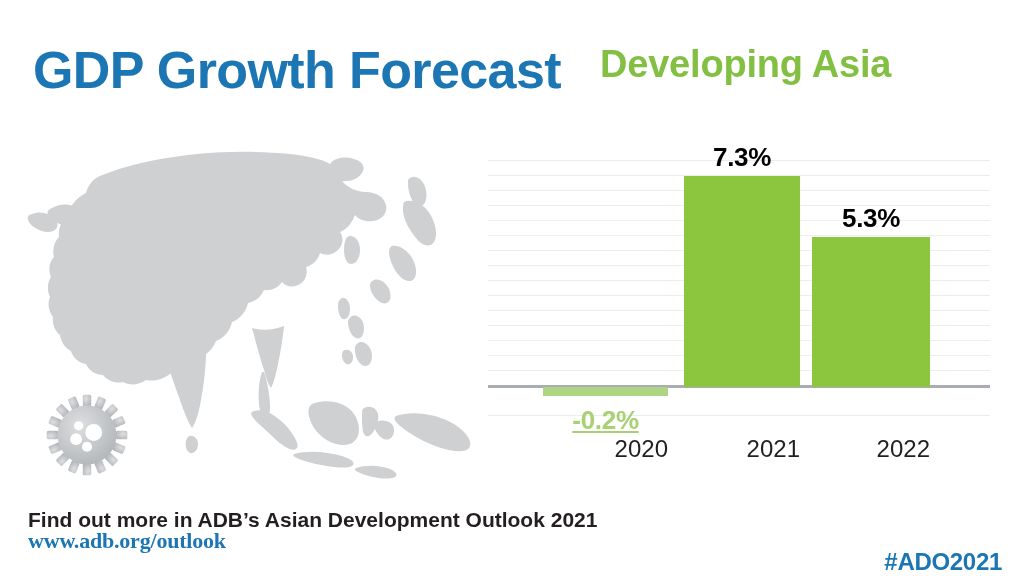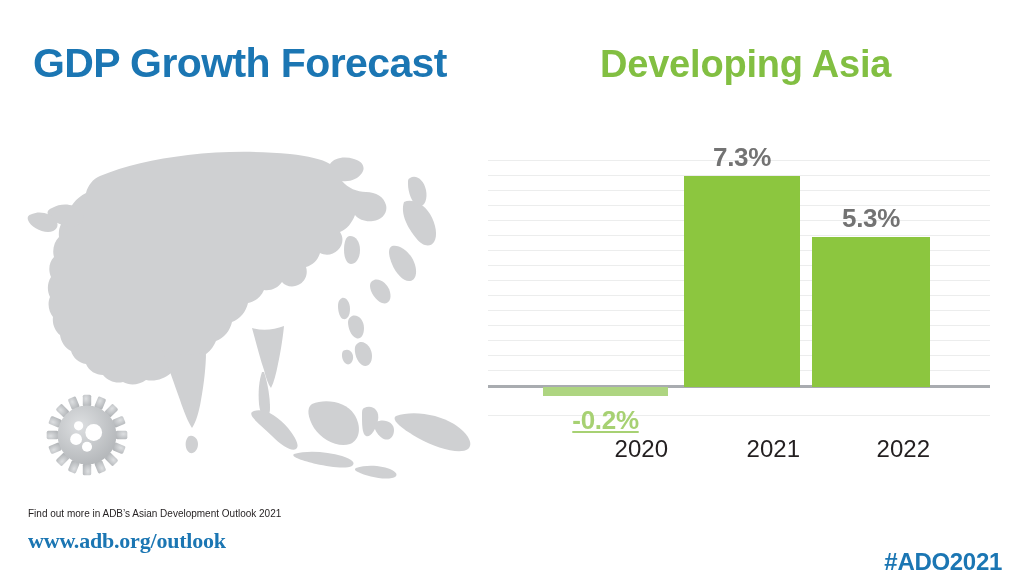--- a/index.html
+++ b/index.html
@@ -17,21 +17,21 @@
     height: 576px;
     background: #ffffff;
     overflow: hidden;
   }
 
   
   .title-main {
     position: absolute;
     left: 33px;
     top: 40px;
-    font-size: 41px;
+    font-size: 52px;
     font-weight: bold;
     letter-spacing: -0.6px;
     color: #1b76b3;
     white-space: nowrap;
   }
   .title-sub {
     position: absolute;
     left: 600px;
     top: 43px;
     font-size: 38px;
@@ -93,21 +93,21 @@
     position: absolute;
     background: #8cc63f;
   }
   .bar.negative {
     background: #aed581;
   }
   .value-label {
     position: absolute;
     font-size: 26px;
     font-weight: bold;
-    color: #737373;
+    color: #000000;
     text-align: center;
     white-space: nowrap;
     letter-spacing: -0.3px;
   }
   .value-label.negative {
     color: #a7d173;
     text-decoration: underline;
   }
   .cat-label {
     position: absolute;
@@ -116,22 +116,22 @@
     color: #231f20;
     text-align: right;
     white-space: nowrap;
   }
 
   
   .footer-note {
     position: absolute;
     left: 28px;
     top: 508px;
-    font-size: 10px;
-    font-weight: normal;
+    font-size: 21px;
+    font-weight: bold;
     color: #231f20;
     white-space: nowrap;
   }
   .footer-url {
     position: absolute;
     left: 28px;
     top: 528px;
     font-size: 22px;
     font-weight: bold;
     color: #1b76b3;

